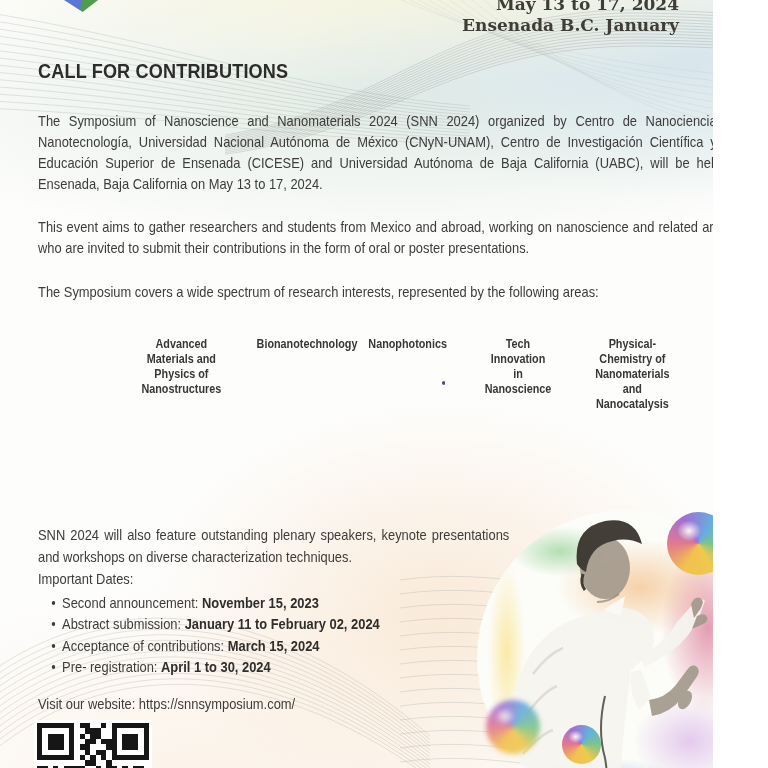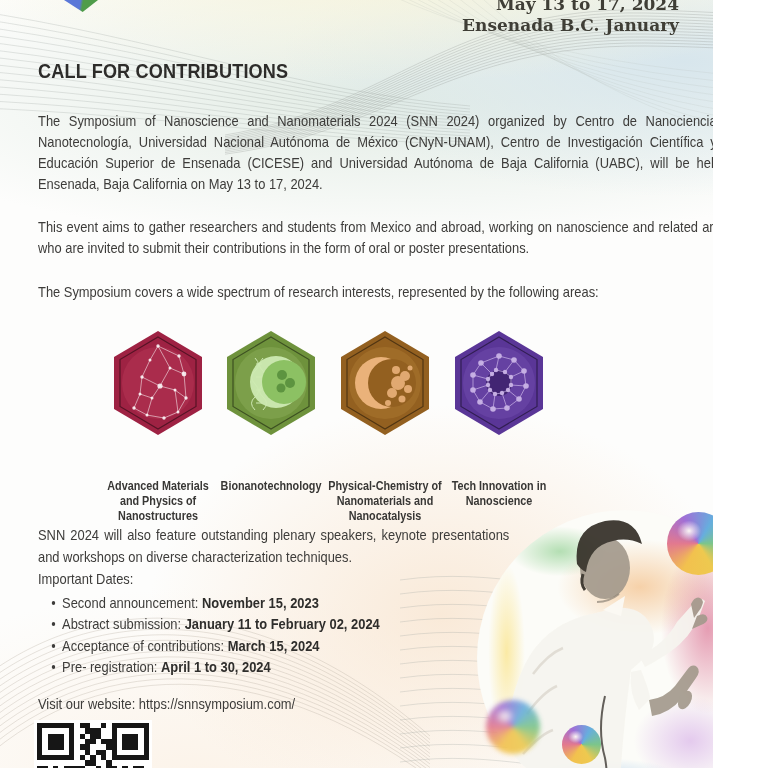--- a/index.html
+++ b/index.html
@@ -26,21 +26,21 @@
   
   #heading{left:38px;top:59px;z-index:2;font-size:21px;font-weight:bold;color:#2d2c2a;
     letter-spacing:.2px;white-space:nowrap;}
   
   .para{left:38px;width:814px;z-index:2;font-size:15px;line-height:21px;color:#3d3c3a;}
   #p1{top:110px;text-align:justify;}
   #p2{top:216px;text-align:justify;}
   #p3{top:281px;}
   
   #areas{left:101px;top:330px;width:568px;z-index:2;display:flex;}
-  .hex-card{width:113.6px;display:flex;flex-direction:column;align-items:center;gap:36px;}
+  .hex-card{width:113.6px;display:flex;flex-direction:row;align-items:flex-start;gap:36px;}
   .hex-card svg{display:block;}
   .hex-label{margin-top:7px;width:128px;text-align:center;font-size:12px;font-weight:bold;
     line-height:15px;color:#383735;}
   
   #details{left:38px;top:524px;width:548px;z-index:3;font-size:15px;line-height:21.5px;}
   #feature-text{width:548px;text-align:justify;}
   #important-dates-label{margin-top:1px;}
   #dates-list{list-style:none;margin:2px 0 0 0;padding:0;}
   #dates-list li{padding-left:28px;position:relative;}
   #dates-list li .dot{position:absolute;left:16px;top:9px;width:4px;height:4px;border-radius:50%;background:#3d3c3a;}
@@ -200,40 +200,37 @@
         <circle cx="59" cy="52" r="22" fill="#8cc163"></circle>
         <g fill="#5d9440">
           <circle cx="57" cy="45" r="5"></circle>
             <circle cx="65" cy="53" r="5"></circle>
             <circle cx="56" cy="58" r="4.5"></circle>
         </g>
       </svg>
       <div class="hex-label condc">Bionanotechnology</div>
     </div>
 
-
-    <div class="hex-card" style="--c: #936020; --cl: #b07c34; --cd: #59390f;">
+    <div class="hex-card" style="--c: #2f89a2; --cl: #4aa2b8; --cd: #155264;">
       <svg width="92" height="106" viewBox="0 0 92 106">
         <polygon points="46,1 90,27 90,79 46,105 2,79 2,27" style="fill:var(--c)"></polygon>
         <circle cx="46" cy="53" r="36" style="fill:var(--cl)" opacity=".45"></circle>
         <polygon points="46,7 84,29.5 84,76.5 46,99 8,76.5 8,29.5" fill="none" stroke="rgba(0,0,0,.45)" stroke-width="1.2"></polygon>
-        <circle cx="42" cy="53" r="26" fill="#eab27a"></circle>
-        <circle cx="53" cy="53" r="24" style="fill:var(--c)"></circle>
-        <g fill="#eab27a" opacity=".9">
-          <circle cx="57" cy="40" r="4"></circle>
-            <circle cx="66" cy="46" r="5"></circle>
-            <circle cx="59" cy="53" r="7"></circle>
-          <circle cx="69" cy="59" r="4"></circle>
-            <circle cx="53" cy="63" r="5"></circle>
-            <circle cx="63" cy="69" r="3.5"></circle>
-          <circle cx="71" cy="38" r="2.5"></circle>
-            <circle cx="49" cy="73" r="3"></circle>
-        </g>
+        <g stroke="#eaf6f8" stroke-width="1.3" fill="none" opacity=".95">
+          <path d="M16 58 Q46 37 76 58 Q46 79 16 58 Z"></path>
+          <circle cx="46" cy="58" r="9"></circle>
+          <path d="M30 48 Q46 40 62 48 M30 69 Q46 77 62 69 M26 74 Q46 84 66 74"></path>
+          <path d="M46 37 V21 M46 29 Q38 26 33 16 M46 29 Q54 26 59 16"></path>
+          <path d="M10 58 h8 M74 58 h8" stroke-dasharray="2 2"></path>
+        </g>
+        <circle cx="46" cy="58" r="4.2" fill="#eaf6f8"></circle>
+        <circle cx="33" cy="15" r="1.6" fill="#eaf6f8"></circle>
+          <circle cx="59" cy="15" r="1.6" fill="#eaf6f8"></circle>
       </svg>
-      <div class="hex-label condc">Physical-Chemistry of Nanomaterials and Nanocatalysis</div>
+      <div class="hex-label condc">Nanophotonics</div>
     </div>
 
     <div class="hex-card" style="--c: #5a3697; --cl: #7450af; --cd: #33195f;">
       <svg width="92" height="106" viewBox="0 0 92 106">
         <polygon points="46,1 90,27 90,79 46,105 2,79 2,27" style="fill:var(--c)"></polygon>
         <circle cx="46" cy="53" r="36" style="fill:var(--cl)" opacity=".45"></circle>
         <polygon points="46,7 84,29.5 84,76.5 46,99 8,76.5 8,29.5" fill="none" stroke="rgba(0,0,0,.45)" stroke-width="1.2"></polygon>
         <circle cx="46" cy="53" r="13" style="fill:var(--cd)" opacity=".7"></circle>
         <g stroke="#c9b3e6" stroke-width="0.8" fill="none" opacity=".9">
           <path d="M46 26 L61 30 L71 41 L73 56 L66 69 L54 78 L40 79 L27 72 L20 60 L20 45 L28 33 Z"></path>
@@ -260,20 +257,41 @@
             <circle cx="49" cy="63" r="2.2"></circle>
           <circle cx="42" cy="64" r="2.2"></circle>
             <circle cx="37" cy="60" r="2.2"></circle>
             <circle cx="35" cy="55" r="2.2"></circle>
           <circle cx="35" cy="49" r="2.2"></circle>
             <circle cx="39" cy="44" r="2.2"></circle>
         </g>
       </svg>
       <div class="hex-label condc">Tech Innovation in Nanoscience</div>
     </div>
+
+    <div class="hex-card" style="--c: #936020; --cl: #b07c34; --cd: #59390f;">
+      <svg width="92" height="106" viewBox="0 0 92 106">
+        <polygon points="46,1 90,27 90,79 46,105 2,79 2,27" style="fill:var(--c)"></polygon>
+        <circle cx="46" cy="53" r="36" style="fill:var(--cl)" opacity=".45"></circle>
+        <polygon points="46,7 84,29.5 84,76.5 46,99 8,76.5 8,29.5" fill="none" stroke="rgba(0,0,0,.45)" stroke-width="1.2"></polygon>
+        <circle cx="42" cy="53" r="26" fill="#eab27a"></circle>
+        <circle cx="53" cy="53" r="24" style="fill:var(--c)"></circle>
+        <g fill="#eab27a" opacity=".9">
+          <circle cx="57" cy="40" r="4"></circle>
+            <circle cx="66" cy="46" r="5"></circle>
+            <circle cx="59" cy="53" r="7"></circle>
+          <circle cx="69" cy="59" r="4"></circle>
+            <circle cx="53" cy="63" r="5"></circle>
+            <circle cx="63" cy="69" r="3.5"></circle>
+          <circle cx="71" cy="38" r="2.5"></circle>
+            <circle cx="49" cy="73" r="3"></circle>
+        </g>
+      </svg>
+      <div class="hex-label condc">Physical-Chemistry of Nanomaterials and Nanocatalysis</div>
+    </div>
   </div>
 
   <div id="bubble" class="abs">
     <svg width="296" height="296" viewBox="0 0 296 296">
       <g transform="translate(-24,-6)" opacity=".92">
         <path d="M52 302 Q46 212 72 160 Q90 124 130 112 L163 104 Q186 102 196 118 Q206 136 196 150 L178 166 Q168 240 166 302 Z" fill="#f6f5ef"></path>
         <path d="M80 170 Q95 150 110 144 M74 210 Q90 188 104 182 M70 250 Q88 230 100 226" stroke="#d9d5ca" stroke-width="2.5" fill="none" opacity=".8"></path>
         <path d="M186 152 Q212 140 224 118 L240 100 Q247 92 252 97 L246 113 Q237 134 217 148 Q202 158 192 163 Z" fill="#f6f5ef"></path>
         <g fill="#a39a8c">
           <ellipse cx="152" cy="64" rx="25" ry="31"></ellipse>

